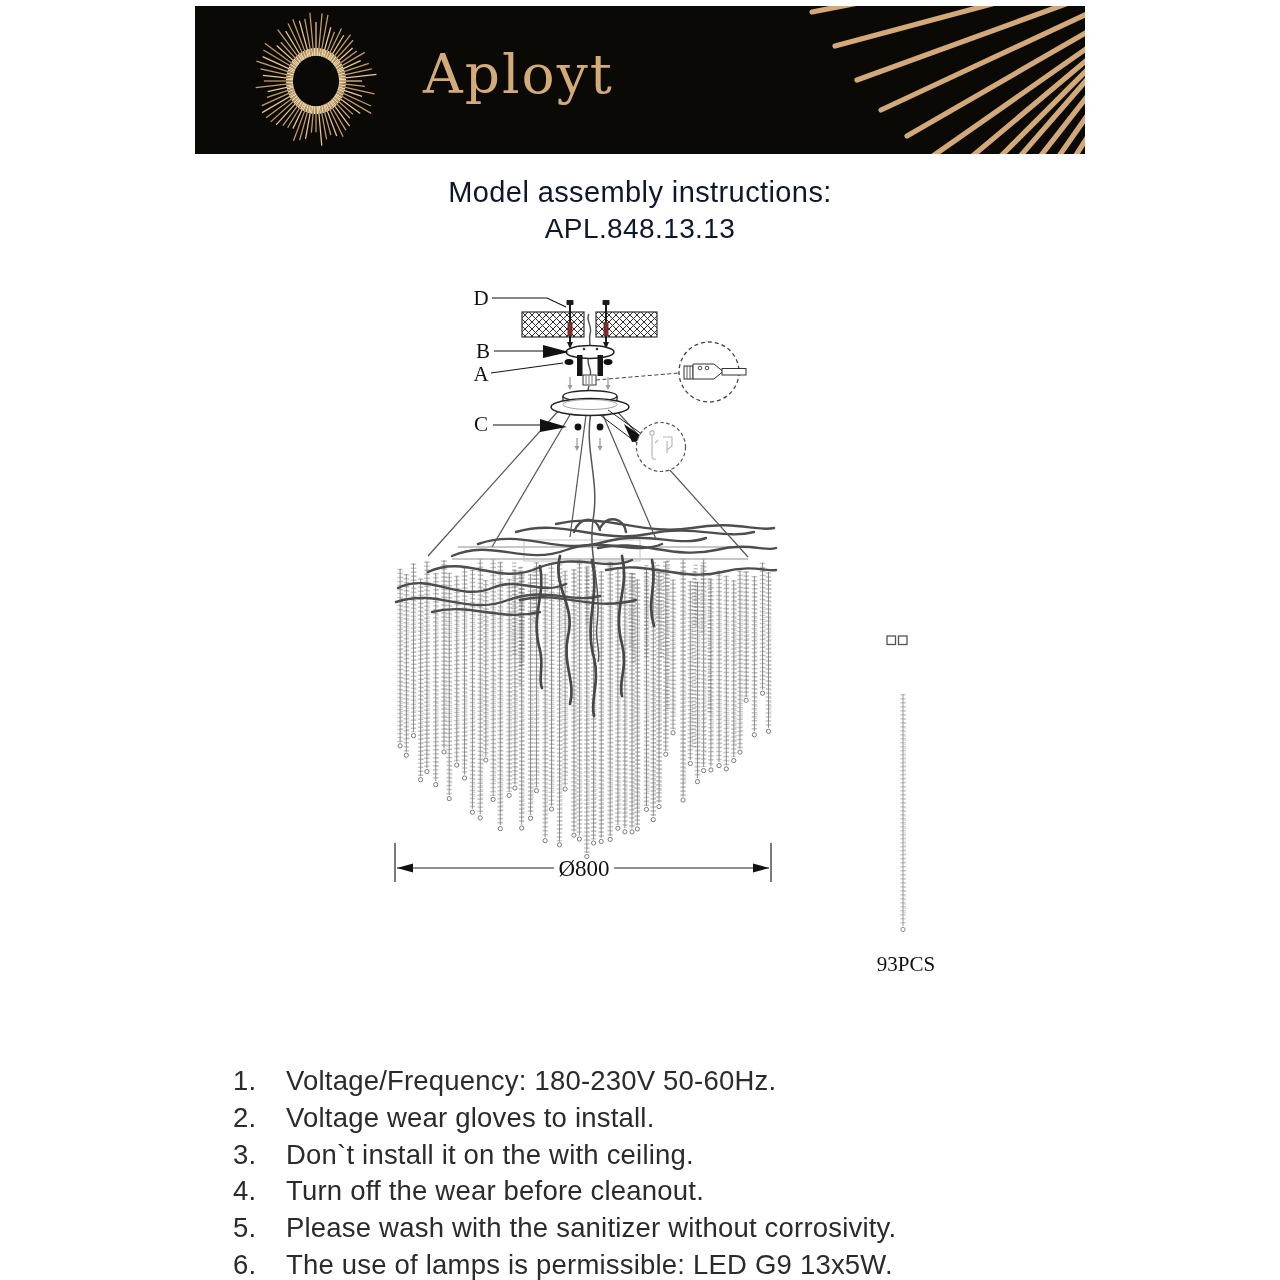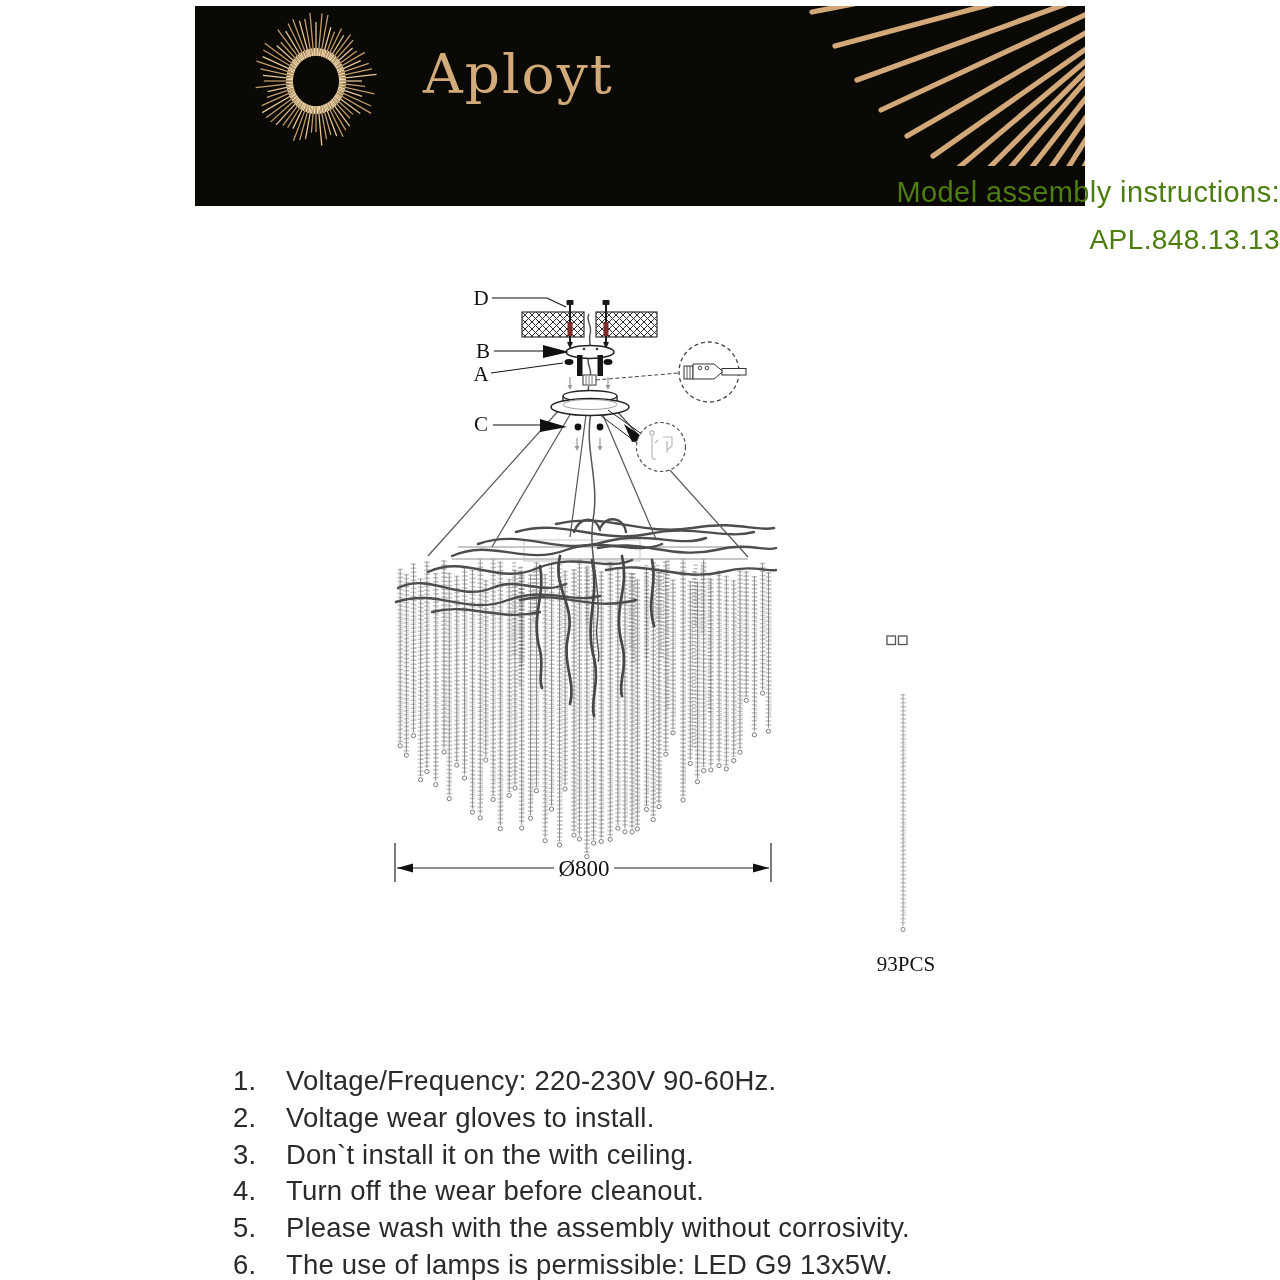--- a/index.html
+++ b/index.html
@@ -1,36 +1,36 @@
 <!DOCTYPE html>
 <html><head>
 <meta charset="utf-8">
 <style>
   html,body{margin:0;padding:0;}
   body{
     width:1280px;height:1280px;position:relative;background:#ffffff;
     font-family:"Liberation Sans",sans-serif;overflow:hidden;
   }
   .header{
-    position:absolute;left:195px;top:6px;width:890px;height:200px;
+    position:absolute;left:195px;top:6px;width:890px;height:148px;
     background:#0b0906;overflow:hidden;
   }
   #logo-svg{position:absolute;left:46px;top:0;}
   .brand{
     position:absolute;left:228px;top:36px;
     font-family:"DejaVu Serif",serif;font-weight:400;
     font-size:55px;color:#d2ab79;letter-spacing:2px;
   }
   #rays-svg{position:absolute;left:0;top:0;}
   .titleblock{
-    position:absolute;top:176px;left:0;width:1280px;text-align:right;
-    color:#4d7c0f;
+    position:absolute;top:176px;left:0;width:1280px;text-align:center;
+    color:#0f172a;
   }
   .t1{font-size:29px;font-weight:500;letter-spacing:.4px;}
-  .t2{font-size:28px;font-weight:500;letter-spacing:.4px;margin-top:15px;}
+  .t2{font-size:28px;font-weight:500;letter-spacing:.4px;margin-top:4px;}
   #diagram{position:absolute;left:0;top:0;width:1280px;height:1280px;pointer-events:none;}
   .list{position:absolute;left:233px;top:1063px;width:860px;}
   .row{display:flex;align-items:flex-start;line-height:36.8px;color:#2b2b2b;font-size:27.5px;letter-spacing:.2px;}
   .num{width:53px;flex:none;}
   .txt{flex:1;}
 </style>
 </head>
 <body>
 
 <div class="page">
@@ -576,37 +576,37 @@
           <line x1="903" y1="694" x2="903" y2="926" stroke="#8a8a8a" stroke-width="1" opacity="0.85"></line>
           <circle cx="903" cy="929.5" r="2.1" fill="#fff" stroke="#8a8a8a" stroke-width="1"></circle>
         </g>
       <text x="906" y="971" text-anchor="middle" font-family="Liberation Serif, serif" font-size="21" fill="#111">93PCS</text>
     </g>
   </svg>
 
   <div class="list">
     <div class="row">
       <span class="num">1.</span>
-      <span class="txt">Voltage/Frequency: 220-230V 90-60Hz.</span>
+      <span class="txt">Voltage/Frequency: 180-230V 50-60Hz.</span>
     </div>
     <div class="row">
       <span class="num">2.</span>
       <span class="txt">Voltage wear gloves to install.</span>
     </div>
     <div class="row">
       <span class="num">3.</span>
       <span class="txt">Don`t install it on the with ceiling.</span>
     </div>
     <div class="row">
       <span class="num">4.</span>
       <span class="txt">Turn off the wear before cleanout.</span>
     </div>
     <div class="row">
       <span class="num">5.</span>
-      <span class="txt">Please wash with the assembly without corrosivity.</span>
+      <span class="txt">Please wash with the sanitizer without corrosivity.</span>
     </div>
     <div class="row">
       <span class="num">6.</span>
       <span class="txt">The use of lamps is permissible: LED G9 13x5W.</span>
     </div>
   </div>
 
 </div>
 
 </body></html>

